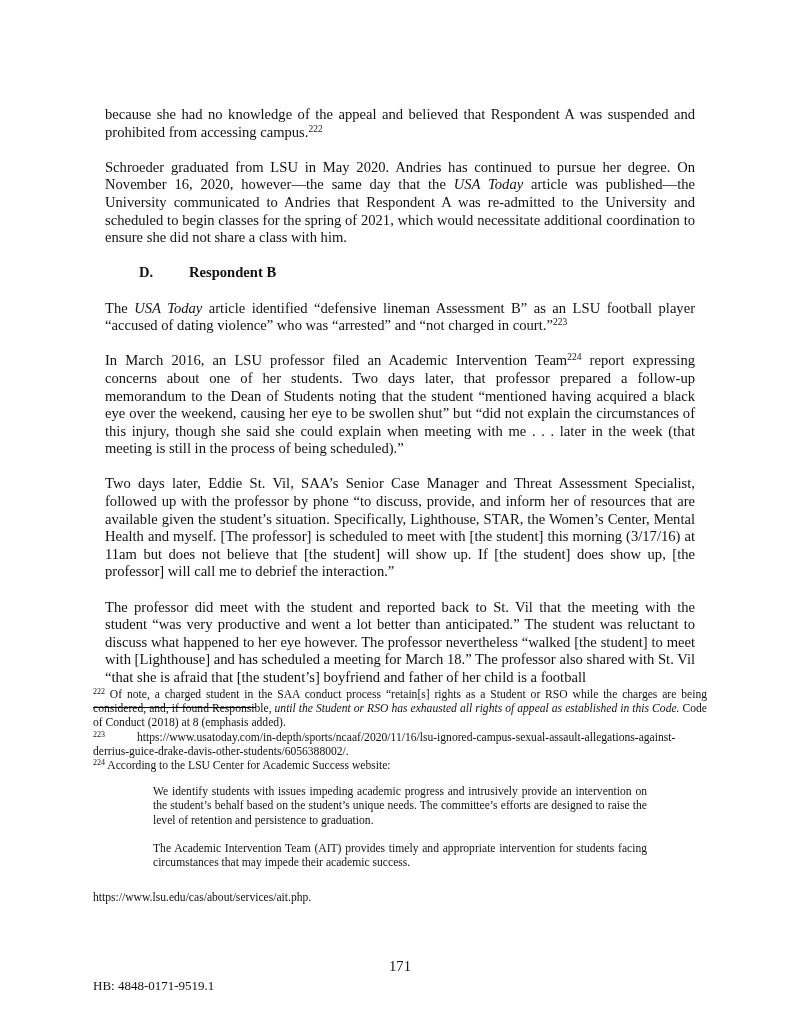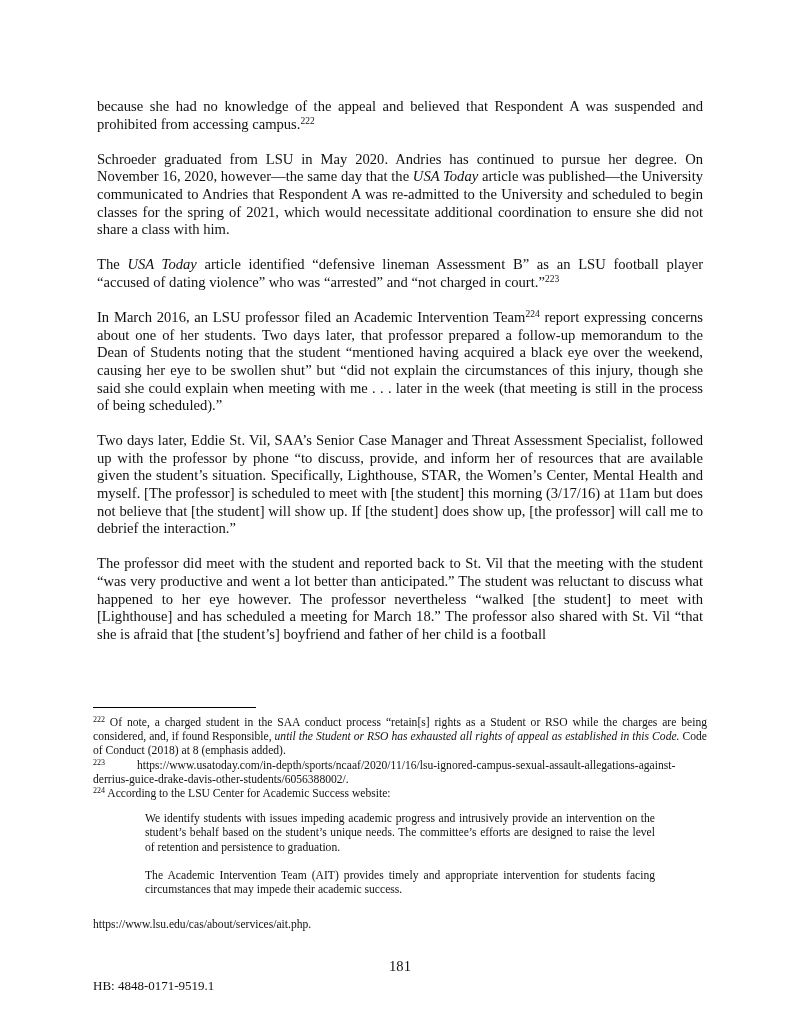--- a/index.html
+++ b/index.html
@@ -1,43 +1,44 @@
 <!DOCTYPE html>
 <html><head>
 <meta charset="utf-8">
 <style>
   html, body { margin: 0; padding: 0; background: #ffffff; }
   body { width: 800px; height: 1035px; position: relative; overflow: hidden;
          font-family: "Liberation Serif", "DejaVu Serif", serif; color: #111; }
   .page { position: absolute; left: 93px; top: 94px; width: 614px; }
-  p { margin: 4px; text-align: justify; font-size: 14.6px; line-height: 17.6px; }
+  p { margin: 12px; text-align: justify; font-size: 14.6px; line-height: 17.6px; }
   .para { margin-bottom: 17.6px; }
   sup { font-size: 9.5px; line-height: 0; vertical-align: 5px; }
   .heading { font-weight: bold; font-size: 14.6px; line-height: 17.6px; margin: 0 0 17.6px 0; padding-left: 46px; }
   .heading .num { display: inline-block; width: 50px; }
   .rule { position: absolute; left: 93px; top: 707px; width: 163px; border-top: 1px solid #000; }
-  .footnotes { position: absolute; left: 93px; top: 716px; width: 614px; }
+  .footnotes { position: absolute; left: 93px; top: 688px; width: 614px; }
   .fn { font-size: 11.6px; line-height: 14.2px; text-align: justify; margin: 0; }
   .fn sup { font-size: 8px; vertical-align: 4px; }
   .fn .fnnum-wide { display: inline-block; width: 44px; }
   .blockquote { margin: 11px 48px 0 48px; }
   .blockquote p { font-size: 11.6px; line-height: 14.2px; margin-bottom: 14px; }
   .fn-url { margin-top: 21px; }
   .page-number { position: absolute; left: 0; width: 800px; top: 958px; text-align: center; font-size: 14.6px; }
   .doc-id { position: absolute; left: 93px; top: 978px; font-size: 13px; }
   em { font-style: italic; }
 </style>
 </head>
 <body>
 
 <div class="page">
   <p class="para"><span>because she had no knowledge of the appeal and believed that Respondent A was suspended and prohibited from accessing campus.</span><sup>222</sup></p>
 
   <p class="para"><span>Schroeder graduated from LSU in May 2020. Andries has continued to pursue her degree. On November 16, 2020, however—the same day that the </span><em>USA Today</em><span> article was published—the University communicated to Andries that Respondent A was re-admitted to the University and scheduled to begin classes for the spring of 2021, which would necessitate additional coordination to ensure she did not share a class with him.</span></p>
 
+  <div class="heading"><span class="num">D.</span><span>Respondent B</span></div>
 
   <p class="para"><span>The </span><em>USA Today</em><span> article identified “defensive lineman Assessment B” as an LSU football player “accused of dating violence” who was “arrested” and “not charged in court.”</span><sup>223</sup></p>
 
   <p class="para"><span>In March 2016, an LSU professor filed an Academic Intervention Team</span><sup>224</sup><span> report expressing concerns about one of her students. Two days later, that professor prepared a follow-up memorandum to the Dean of Students noting that the student “mentioned having acquired a black eye over the weekend, causing her eye to be swollen shut” but “did not explain the circumstances of this injury, though she said she could explain when meeting with me . . . later in the week (that meeting is still in the process of being scheduled).”</span></p>
 
   <p class="para">Two days later, Eddie St. Vil, SAA’s Senior Case Manager and Threat Assessment Specialist, followed up with the professor by phone “to discuss, provide, and inform her of resources that are available given the student’s situation. Specifically, Lighthouse, STAR, the Women’s Center, Mental Health and myself. [The professor] is scheduled to meet with [the student] this morning (3/17/16) at 11am but does not believe that [the student] will show up. If [the student] does show up, [the professor] will call me to debrief the interaction.”</p>
 
   <p class="para">The professor did meet with the student and reported back to St. Vil that the meeting with the student “was very productive and went a lot better than anticipated.” The student was reluctant to discuss what happened to her eye however. The professor nevertheless “walked [the student] to meet with [Lighthouse] and has scheduled a meeting for March 18.” The professor also shared with St. Vil “that she is afraid that [the student’s] boyfriend and father of her child is a football</p>
 </div>
 
@@ -51,14 +52,14 @@
   <p class="fn"><sup>224</sup><span> According to the LSU Center for Academic Success website:</span></p>
 
   <div class="blockquote">
     <p>We identify students with issues impeding academic progress and intrusively provide an intervention on the student’s behalf based on the student’s unique needs. The committee’s efforts are designed to raise the level of retention and persistence to graduation.</p>
     <p>The Academic Intervention Team (AIT) provides timely and appropriate intervention for students facing circumstances that may impede their academic success.</p>
   </div>
 
   <p class="fn fn-url">https://www.lsu.edu/cas/about/services/ait.php.</p>
 </div>
 
-<div class="page-number">181</div>
+<div class="page-number">171</div>
 <div class="doc-id">HB: 4848-0171-9519.1</div>
 
 </body></html>

